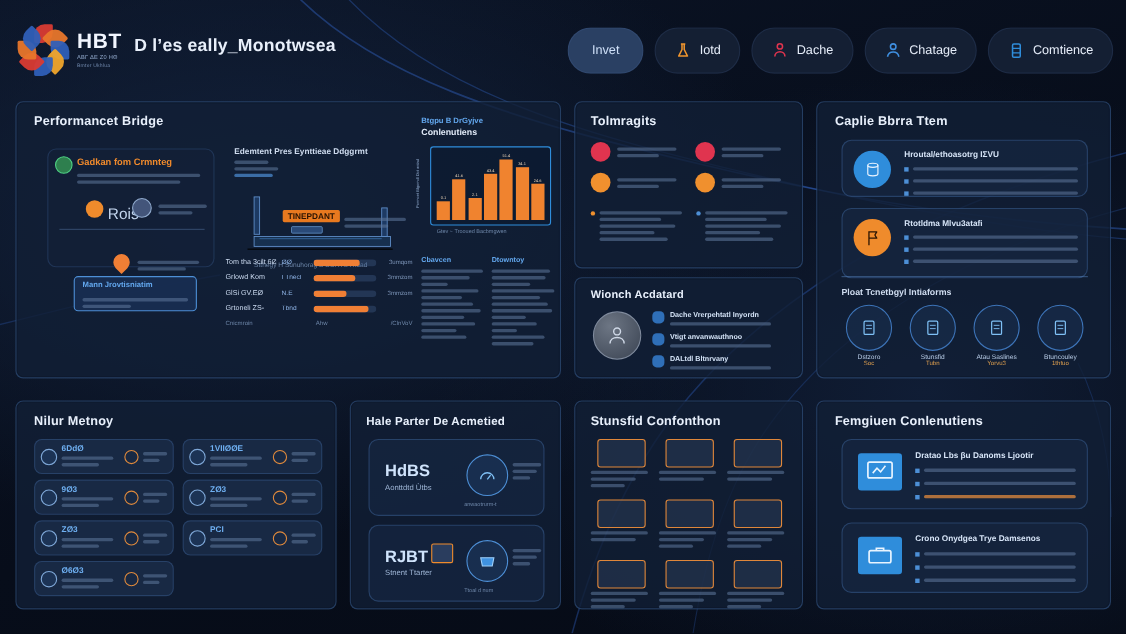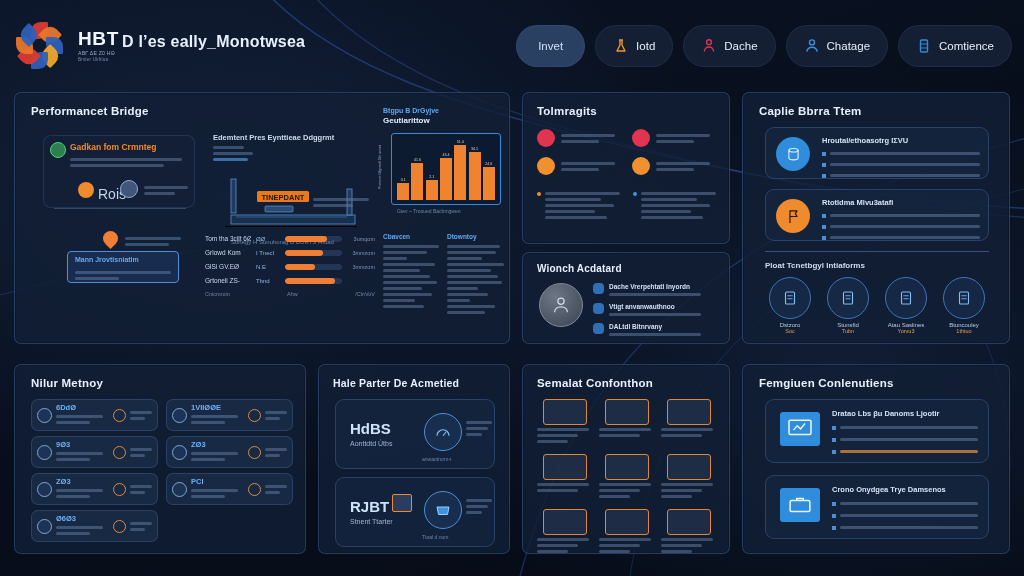--- a/index.html
+++ b/index.html
@@ -13,21 +13,21 @@
     position: relative; width: 1024px; height: 576px;
     background:
       radial-gradient(ellipse 700px 420px at 22% 34%, #13223c 0%, rgba(19,34,60,0) 70%),
       radial-gradient(ellipse 620px 400px at 82% 62%, #101d35 0%, rgba(16,29,53,0) 72%),
       linear-gradient(160deg, #0b1426 0%, #070d1a 55%, #060b16 100%);
   }
   .swoosh { position: absolute; inset: 0; pointer-events: none; }
 
   
   .header { position: absolute; left: 0; top: 0; width: 1024px; height: 92px; }
-  .logo-wrap { position: absolute; left: 14px; top: 20px; display: flex; align-items: center; gap: 12px; }
+  .logo-wrap { position: absolute; left: 14px; top: 20px; display: flex; align-items: center; gap: 4px; }
   .logo-mark { width: 52px; height: 52px; position: relative; }
   .pet { position: absolute; width: 17px; height: 17px; left: 17px; top: 17px;
          border-radius: 56% 8% 56% 8%; opacity: .95; }
   .brand-txt { line-height: 1; }
   .brand-main { font-size: 19px; font-weight: bold; color: #f2f6ff; letter-spacing: .6px; }
   .brand-sub1 { font-size: 5.2px; color: #8fa6c8; margin-top: 3px; letter-spacing: .2px; }
   .brand-sub2 { font-size: 4.6px; color: #6f87ab; margin-top: 2px; letter-spacing: .2px; }
   .page-title { position: absolute; left: 122px; top: 33px; font-size: 16px;
                 font-weight: bold; color: #e9f0fb; letter-spacing: .2px; }
 
@@ -141,21 +141,21 @@
           <path d="M4.5 6h7M4.5 10h7" stroke="#2f8ddb" stroke-width="1.2"></path>
         </svg>
         <span>Comtience</span>
       </div>
     </div>
   </div>
 
   <div class="panel" style="left:14px; top:92px; width:496px; height:252px;">
     <div class="panel-title" style="position:absolute;left:16px;top:12px;">Performancet Bridge</div>
 
-    <div class="subcard" style="position:absolute;left:28px;top:42px;width:152px;height:73px;">
+    <div class="subcard" style="position:absolute;left:28px;top:42px;width:152px;height:108px;">
       <div class="circ" style="position:absolute;left:6px;top:6px;width:16px;height:16px;background:#2e7f4e;border:1px solid #4fd184;"></div>
       <div class="h-orange" style="position:absolute;left:26px;top:6px;font-size:8.5px;">Gadkan fom Crmnteg</div>
       <div style="position:absolute;left:26px;top:19px;width:112px;">
         <div class="ln" style="width:100%"></div>
           <div class="ln" style="width:84%"></div>
       </div>
       <div class="circ" style="position:absolute;left:34px;top:46px;width:16px;height:16px;background:#ef8b2c;"></div>
       <span class="txt" style="position:absolute;left:54px;top:50px;font-size:14px;color:#c2d5ee;">Rois</span>
       <div class="circ" style="position:absolute;left:76px;top:44px;width:18px;height:18px;background:#43557a;border:1px solid #8fa9cc;"></div>
       <div style="position:absolute;left:100px;top:47px;width:44px;">
@@ -200,21 +200,21 @@
       </svg>
       <div style="position:absolute;left:100px;top:62px;width:56px;">
         <div class="ln" style="width:100%"></div>
           <div class="ln" style="width:72%"></div>
       </div>
       <div class="txt-dim" style="position:absolute;left:18px;top:106px;font-size:6px;">Stthegy H Sunuhorag B BORTS Hfuad</div>
     </div>
 
     <div style="position:absolute;left:368px;top:14px;width:120px;height:112px;">
       <div class="h-blue" style="font-size:7px;">Btgpu Β DrGyjve</div>
-      <div style="font-size:8px;color:#e3ecf9;font-weight:bold;margin-top:2px;">Geutiarittow</div>
+      <div style="font-size:8px;color:#e3ecf9;font-weight:bold;margin-top:2px;">Conlenutiens</div>
       <div style="position:absolute;left:-1px;top:78px;font-size:3.6px;color:#8aa3c6;
                   transform:rotate(-90deg);transform-origin:left bottom;white-space:nowrap;">Pormoet Bfgomdl Dbt antad</div>
       <div style="position:absolute;left:8px;top:26px;width:110px;height:72px;
                   border:1.5px solid #2f8ddb;border-radius:3px;background:rgba(12,26,48,.7);">
         <div id="bars" style="position:absolute;left:4px;right:4px;bottom:4px;top:6px;
                               display:flex;align-items:flex-end;justify-content:space-around;">
             <div style="display: flex; flex-direction: column; align-items: center; justify-content: flex-end; height: 100%; width: 12%;">
               <div style="font-size: 3.6px; color: rgb(232, 210, 182); margin-bottom: 1px;">0.1</div>
               <div style="width: 100%; background: rgb(240, 131, 47); height: 28%;"></div>
             </div>
@@ -434,21 +434,21 @@
             <span style="width:4px;height:4px;background:#4d8fd6;flex:0 0 4px;"></span>
             <span class="ln" style="flex:1;width:92%"></span>
           </div>
           <div style="display: flex; gap: 4px; align-items: center; margin-bottom: 2px;">
             <span style="width:4px;height:4px;background:#4d8fd6;flex:0 0 4px;"></span>
             <span class="ln" style="flex:1;width:58%"></span>
           </div>
         </div>
     </div>
 
-    <div class="card" style="position:absolute;left:22px;top:96px;width:224px;height:52px;">
+    <div class="card" style="position:absolute;left:22px;top:96px;width:224px;height:64px;">
       <div class="circ" style="position:absolute;left:10px;top:9px;width:34px;height:34px;background:#ef8b2c;">
         <svg viewBox="0 0 24 24" width="17" height="17">
           <path d="M7 3v18M7 4h10l-2.4 4L17 12H7" fill="none" stroke="#2c1603" stroke-width="1.7" stroke-linejoin="round"></path>
         </svg>
       </div>
       <div class="h-blue" style="position:absolute;left:56px;top:8px;font-size:7.5px;color:#d6e4f7;">Rtotldma Mlvu3atafi</div>
       <div id="caplie-b1" style="position:absolute;left:56px;top:21px;width:158px;">
           <div style="display: flex; gap: 4px; align-items: center; margin-bottom: 2px;">
             <span style="width:4px;height:4px;background:#4d8fd6;flex:0 0 4px;"></span>
             <span class="ln" style="flex:1;width:96%"></span>
@@ -640,21 +640,21 @@
       <div style="position:absolute;left:130px;top:18px;width:26px;">
         <div class="ln" style="width:100%"></div>
           <div class="ln" style="width:86%"></div>
           <div class="ln" style="width:62%"></div>
       </div>
       <div class="txt-dim" style="position:absolute;left:86px;top:56px;font-size:5px;">Ttoal d num</div>
     </div>
   </div>
 
   <div class="panel" style="left:522px; top:364px; width:208px; height:190px;">
-    <div class="panel-title" style="position:absolute;left:14px;top:12px;">Semalat Confonthon</div>
+    <div class="panel-title" style="position:absolute;left:14px;top:12px;">Stunsfid Confonthon</div>
     <div id="semalat-grid" style="position:absolute;left:14px;top:34px;width:180px;
          display:grid;grid-template-columns:repeat(3,1fr);gap:8px 6px;">
         <div style="text-align: center;">
           <span class="thumb" style="display:block;width:44px;height:26px;margin:0 auto;"></span>
           <span style="display:block;margin-top:3px;">
             <div class="ln" style="width: 92%;"></div>
             <div class="ln" style="width: 74%;"></div>
             <div class="ln" style="width: 56%;"></div>
           </span>
         </div>

